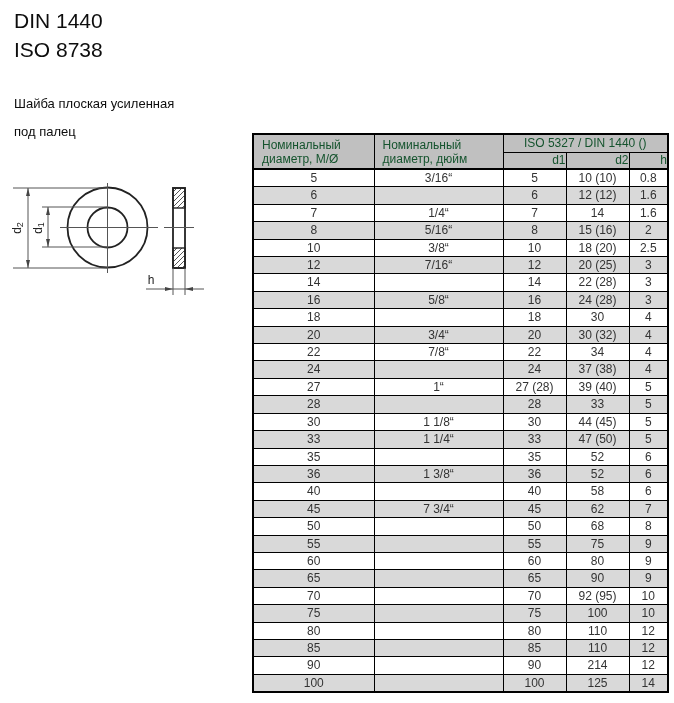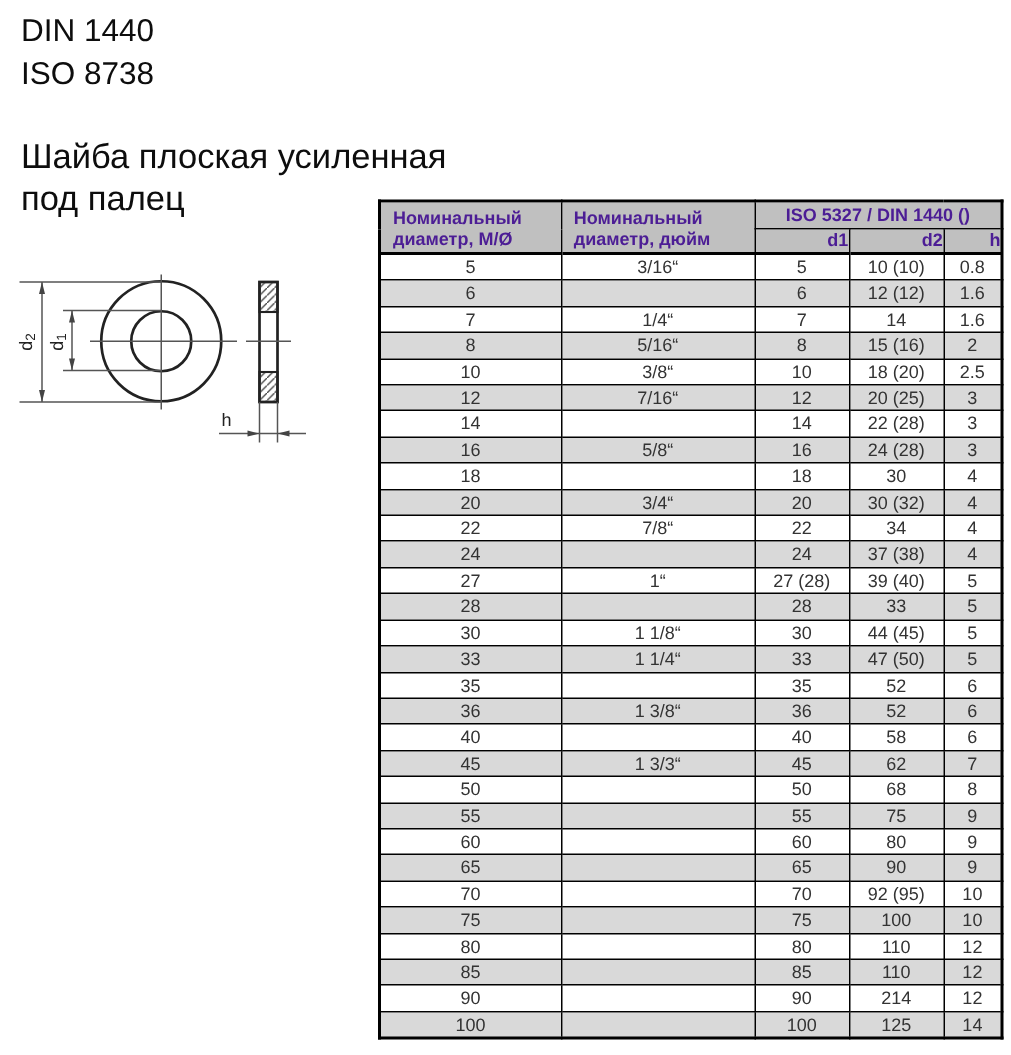--- a/index.html
+++ b/index.html
@@ -13,40 +13,40 @@
   body{
     position:relative;
     width:674px;height:703px;
     overflow:hidden;
     font-family:"Liberation Sans","DejaVu Sans",sans-serif;
     color:#111;
   }
   .title-block{position:absolute;left:14px;top:6px;}
   .title-line{font-size:21px;font-weight:normal;line-height:29px;color:#0d0d0d;}
   .subtitle-block{position:absolute;left:14px;top:90px;}
-  .subtitle-line{font-size:23px;font-weight:normal;line-height:28px;color:#0d0d0d;}
+  .subtitle-line{font-size:13px;font-weight:normal;line-height:28px;color:#0d0d0d;}
 
   .diagram{position:absolute;left:8px;top:172px;width:240px;height:170px;}
   .diagram .main{fill:#ffffff;stroke:#222;stroke-width:1.8;}
   .diagram .thin{stroke:#555;stroke-width:1;fill:none;}
   .diagram .arrow{fill:#444;stroke:none;}
   .diagram text{fill:#222;font-family:"Liberation Sans","DejaVu Sans",sans-serif;font-size:12px;}
   .diagram .sub{font-size:9px;}
 
   .table-wrap{position:absolute;left:252px;top:133px;}
   table{
     border-collapse:collapse;
     table-layout:fixed;
     width:415px;
     border:2px solid var(--border);
     font-size:12px;
     color:var(--text);
   }
   th,td{border:1px solid var(--border);overflow:hidden;white-space:nowrap;}
-  thead th{background:var(--header-bg);font-weight:bold;color:#4c1d95;}
+  thead th{background:var(--header-bg);font-weight:normal;color:#14532d;}
   th.left-th{
     text-align:left;
     padding:2px 4px 2px 8px;
     line-height:14px;
     white-space:normal;
     border-bottom:2px solid var(--border);
     height:34px;
   }
   th.group-th{text-align:center;height:17px;line-height:17px;border-bottom:1px solid var(--border);}
   th.sub-th{text-align:right;height:15px;line-height:15px;border-bottom:2px solid var(--border);}
@@ -271,21 +271,21 @@
         </tr>
         <tr>
           <td>40</td>
           <td></td>
           <td>40</td>
           <td>58</td>
           <td>6</td>
         </tr>
         <tr class="stripe">
           <td>45</td>
-          <td>1 3/3“</td>
+          <td>7 3/4“</td>
           <td>45</td>
           <td>62</td>
           <td>7</td>
         </tr>
         <tr>
           <td>50</td>
           <td></td>
           <td>50</td>
           <td>68</td>
           <td>8</td>

